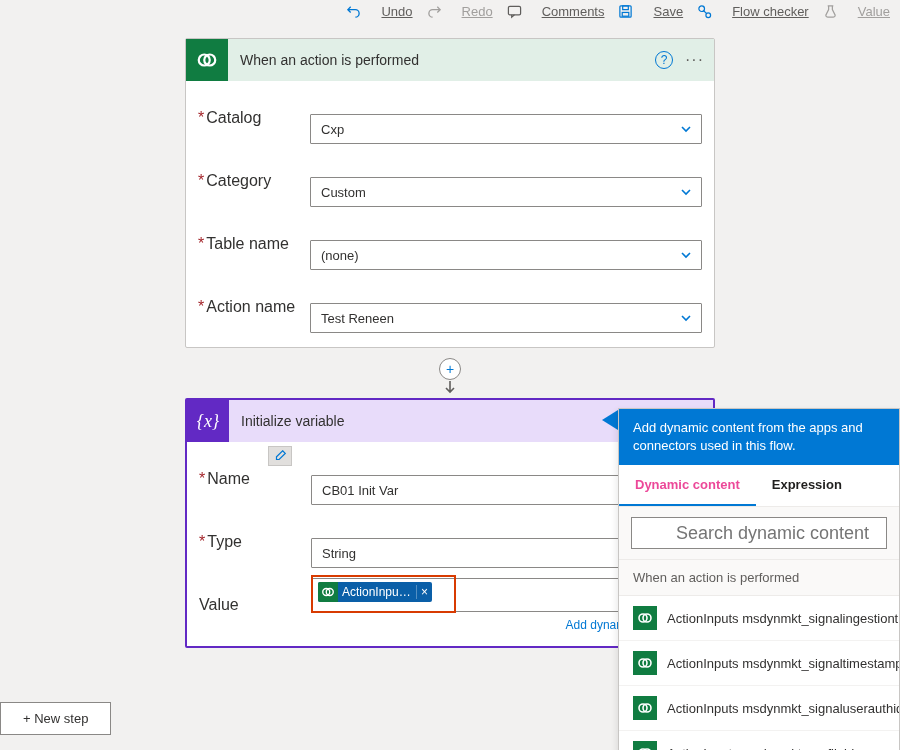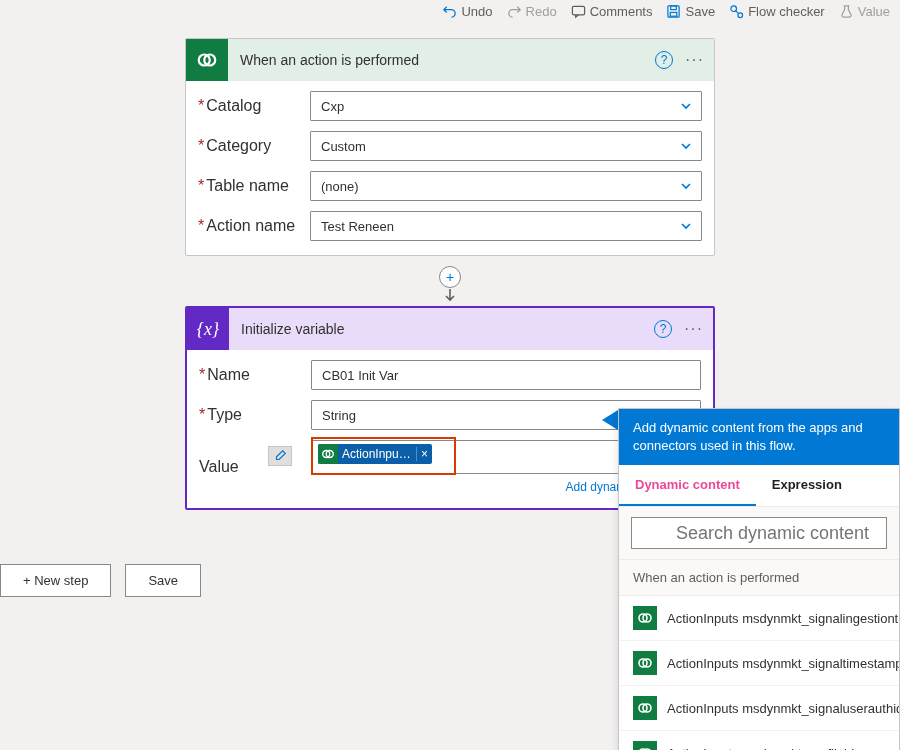--- a/index.html
+++ b/index.html
@@ -1,20 +1,20 @@
 <!DOCTYPE html>
 <html><head>
 <meta charset="utf-8">
 <style>
   * { box-sizing: border-box; margin: 0; padding: 0; font-family: "Segoe UI", sans-serif; }
   body { background: #f2f1f0; width: 900px; height: 750px; overflow: hidden; position: relative; }
 
   
   .toolbar { position: absolute; top: 4px; right: 10px; display: flex; gap: 14px; font-size: 13px; color: #605e5c; }
-  .toolbar .tb { display: flex; align-items: center; gap: 4px; cursor: pointer; }
+  .toolbar .tb { display: flex; align-items: center; gap: 20px; cursor: pointer; text-decoration: underline; }
   .toolbar .tb.disabled { color: #a19f9d; cursor: default; }
   .toolbar svg { width: 15px; height: 15px; }
 
   .design { position: absolute; top: 38px; left: 0; width: 100%; }
 
   
   .card { width: 530px; margin: 0 auto 10px; background: #fff; border: 1px solid #c8c6c4; border-radius: 2px; }
   .card2 { border: 2px solid #6229c4; }
   .card-head { display: flex; align-items: center; height: 42px; padding: 0 10px 0 0; }
   .card-head.h1 { background: #e1efe7; }
@@ -28,21 +28,21 @@
 
   .card-body { padding: 10px 12px 14px; }
   .row { display: flex; align-items: center; margin-bottom: 10px; }
   .row:last-child { margin-bottom: 0; }
   .label { width: 112px; font-size: 16px; color: #323130; }
   .req::before { content: "*"; color: #a4262c; margin-right: 2px; }
   .field { flex: 1; }
   .select, .input {
     width: 100%; height: 30px; border: 1px solid #8a8886; border-radius: 1px;
     padding: 0 8px 0 10px; font-size: 13px; background: #fff; color: #323130;
-    position: relative; display: flex; align-items: center;
+    position: relative; display: flex; align-items: center; margin-top: 23px;
   }
   .select .chev { position: absolute; right: 8px; top: 7px; width: 14px; height: 14px; }
   .chev svg { stroke: #0078d4; }
   .select.gray .chev svg { stroke: #605e5c; }
 
   .valuebox { position: relative; width: 100%; min-height: 34px; border: 1px solid #8a8886; padding: 3px 6px; }
   .token { display: inline-flex; align-items: center; background: #0a5fa8; color: #fff; font-size: 12px; border-radius: 2px; overflow: hidden; }
   .token .ticon { width: 20px; height: 20px; background: #107c41; display: flex; align-items: center; justify-content: center; font-size: 12px; }
   .token .ttext { padding: 0 4px; max-width: 78px; white-space: nowrap; overflow: hidden; text-overflow: ellipsis; }
   .token .tclose { width: 16px; text-align: center; border-left: 1px solid rgba(255,255,255,.3); cursor: pointer; }
@@ -50,21 +50,21 @@
 
   .addlink { text-align: right; font-size: 12px; color: #0078d4; padding: 6px 2px 0; }
   .addlink .plus { display: inline-block; width: 14px; height: 14px; background: #0078d4; color: #fff; font-size: 12px; line-height: 14px; text-align: center; margin-left: 4px; }
 
   .connector { width: 530px; margin: 0 auto; display: flex; flex-direction: column; align-items: center; }
   .addcircle { width: 22px; height: 22px; border: 1px solid #8a8886; border-radius: 50%; display: flex; align-items: center; justify-content: center; font-size: 14px; color: #0078d4; background: #fff; }
   .down svg { width: 14px; height: 14px; stroke: #605e5c; }
 
   .tokpin { position: absolute; left: 268px; top: 408px; width: 24px; height: 20px; background: #e1dfdd; border: 1px solid #c8c6c4; display:flex; align-items:center; justify-content:center; }
 
-  .btns { display: flex; gap: 14px; justify-content: flex-start; margin-top: 54px; }
+  .btns { display: flex; gap: 14px; justify-content: space-between; margin-top: 54px; }
   .btn { border: 1px solid #8a8886; background: #fff; padding: 8px 22px; font-size: 13px; color: #323130; cursor: pointer; }
 
   
   .panel { position: absolute; top: 408px; left: 618px; right: 0; background: #fff; border: 1px solid #c8c6c4; box-shadow: -2px 2px 6px rgba(0,0,0,.08); }
   .panel-head { background: #0078d4; color: #fff; font-size: 13px; padding: 10px 14px; line-height: 1.4; }
   .tabs { display: flex; border-bottom: 1px solid #edebe9; font-size: 13px; }
   .tab { padding: 12px 16px; color: #201f1e; cursor: pointer; font-weight: bold; }
   .tab.active { color: #ec4899; border-bottom: 2px solid #0078d4; font-weight: 600; }
   .searchwrap { padding: 10px 12px; background: #faf9f8; border-bottom: 1px solid #edebe9; }
   .search { display: flex; align-items: center; height: 32px; border: 1px solid #8a8886; background: #fff; padding: 0 8px; gap: 8px; }

